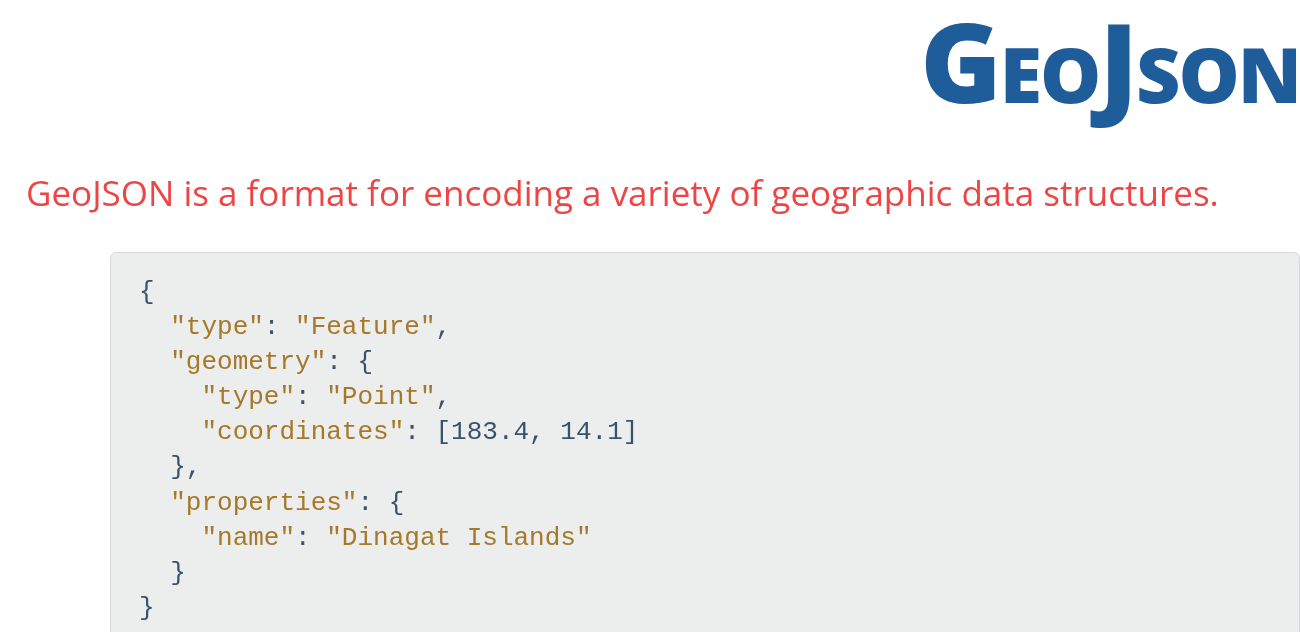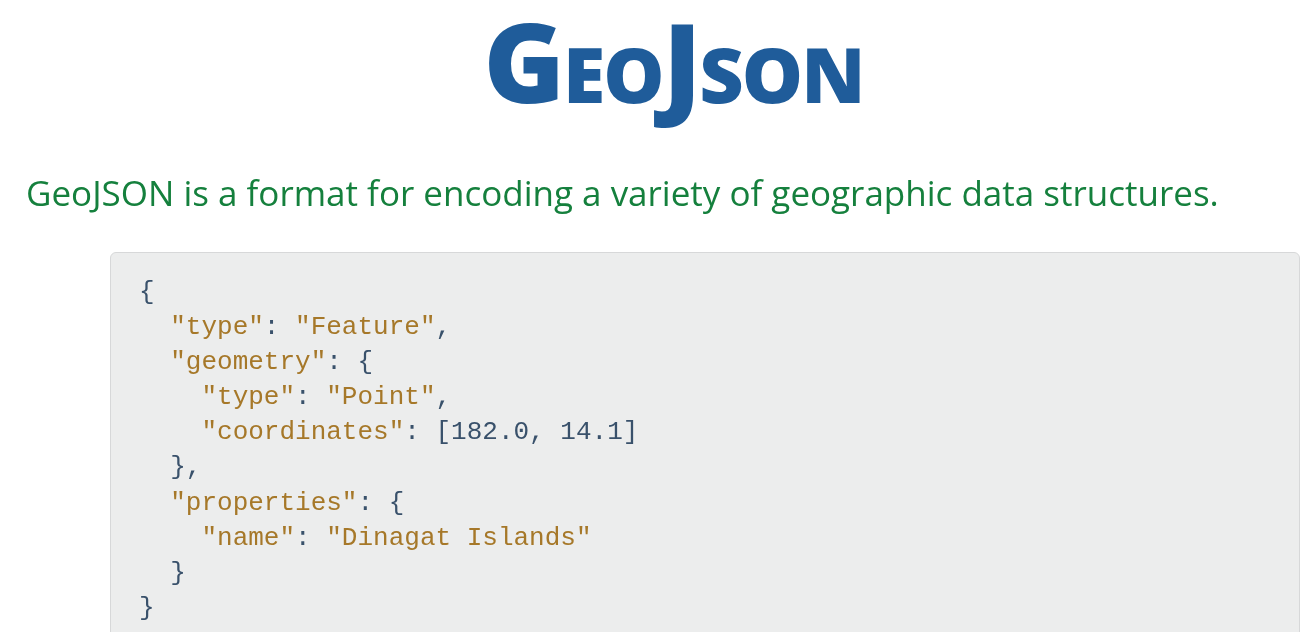--- a/index.html
+++ b/index.html
@@ -9,33 +9,33 @@
     }
     body {
       font-family: 'Segoe UI', 'Open Sans', -apple-system, BlinkMacSystemFont, sans-serif;
       background: #ffffff;
       color: #2c3e50;
       width: 1300px;
       height: 632px;
       overflow: hidden;
     }
     .page-title {
-      text-align: center;
+      text-align: right;
       font-size: 110px;
       font-weight: 800;
       color: #1f5c9a;
       letter-spacing: -2px;
       margin-top: 0px;
       line-height: 1.1;
       font-variant: small-caps;
       margin-left: 47px;
     }
     .description {
       font-size: 35px;
-      color: #15803d;
+      color: #ef4444;
       margin-top: 48px;
       margin-bottom: 36px;
       padding-left: 26px;
       padding-right: 26px;
       font-weight: 400;
     }
     .code-block {
       background: #eceded;
       border: 1px solid #d7d8d9;
       border-radius: 6px;
@@ -65,18 +65,18 @@
 <body>
 
 <h1 class="page-title">GeoJson</h1>
 
 <p class="description">GeoJSON is a format for encoding a variety of geographic data structures.</p>
 
 <div class="code-block"><span class="punct">{</span>
   <span class="key">"type"</span><span class="punct">: </span><span class="string">"Feature"</span><span class="punct">,</span>
   <span class="key">"geometry"</span><span class="punct">: </span><span class="punct">{</span>
     <span class="key">"type"</span><span class="punct">: </span><span class="string">"Point"</span><span class="punct">,</span>
-    <span class="key">"coordinates"</span><span class="punct">: </span><span class="punct">[</span><span class="number">182.0</span><span class="punct">, </span><span class="number">14.1</span><span class="punct">]</span>
+    <span class="key">"coordinates"</span><span class="punct">: </span><span class="punct">[</span><span class="number">183.4</span><span class="punct">, </span><span class="number">14.1</span><span class="punct">]</span>
   <span class="punct">},</span>
   <span class="key">"properties"</span><span class="punct">: </span><span class="punct">{</span>
     <span class="key">"name"</span><span class="punct">: </span><span class="string">"Dinagat Islands"</span>
   <span class="punct">}</span>
 <span class="punct">}</span></div>
 
 </body></html>

